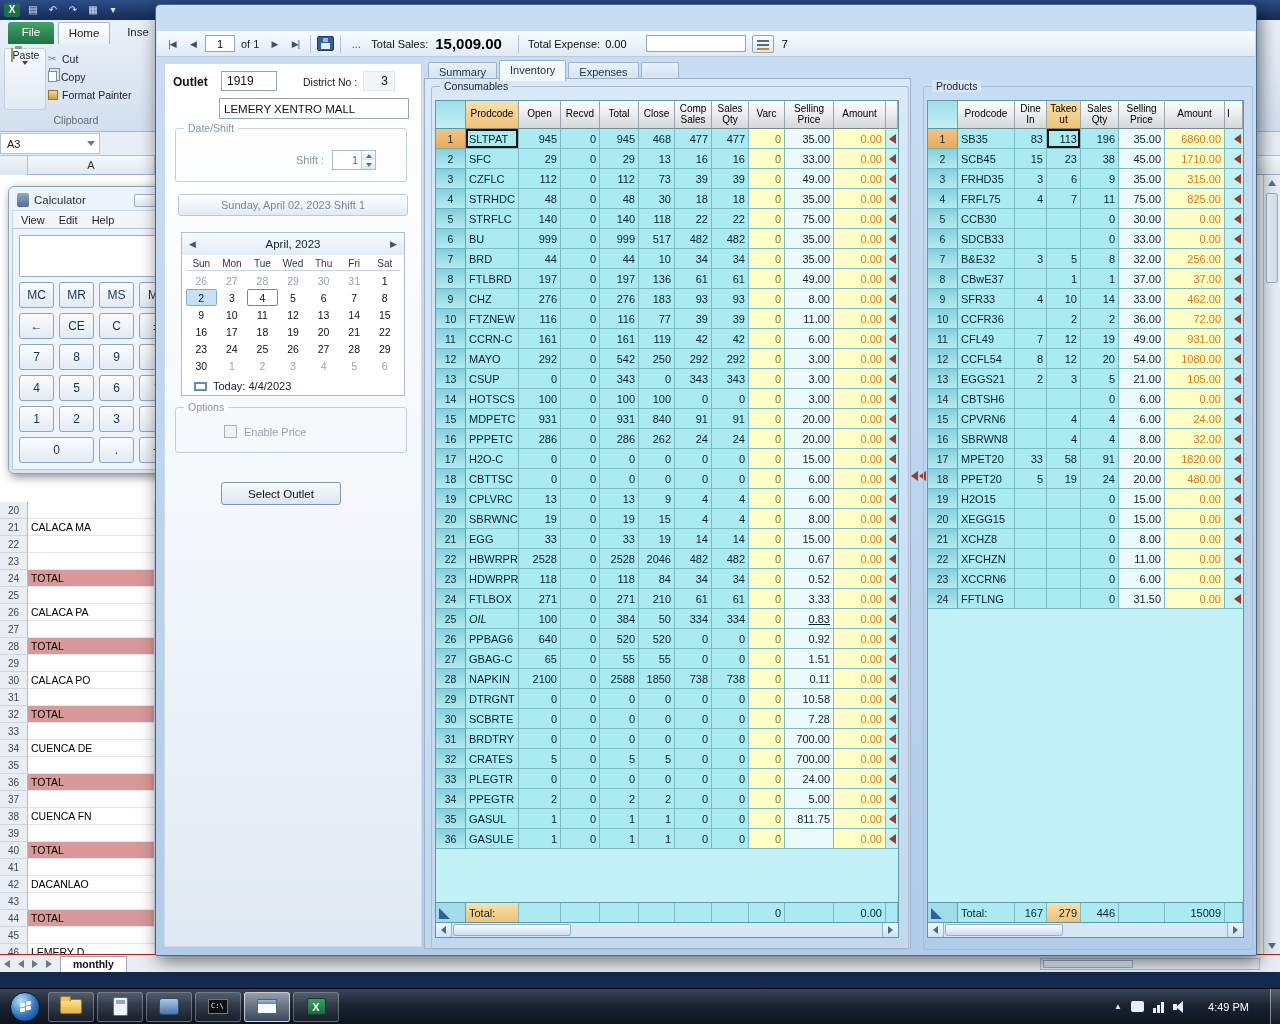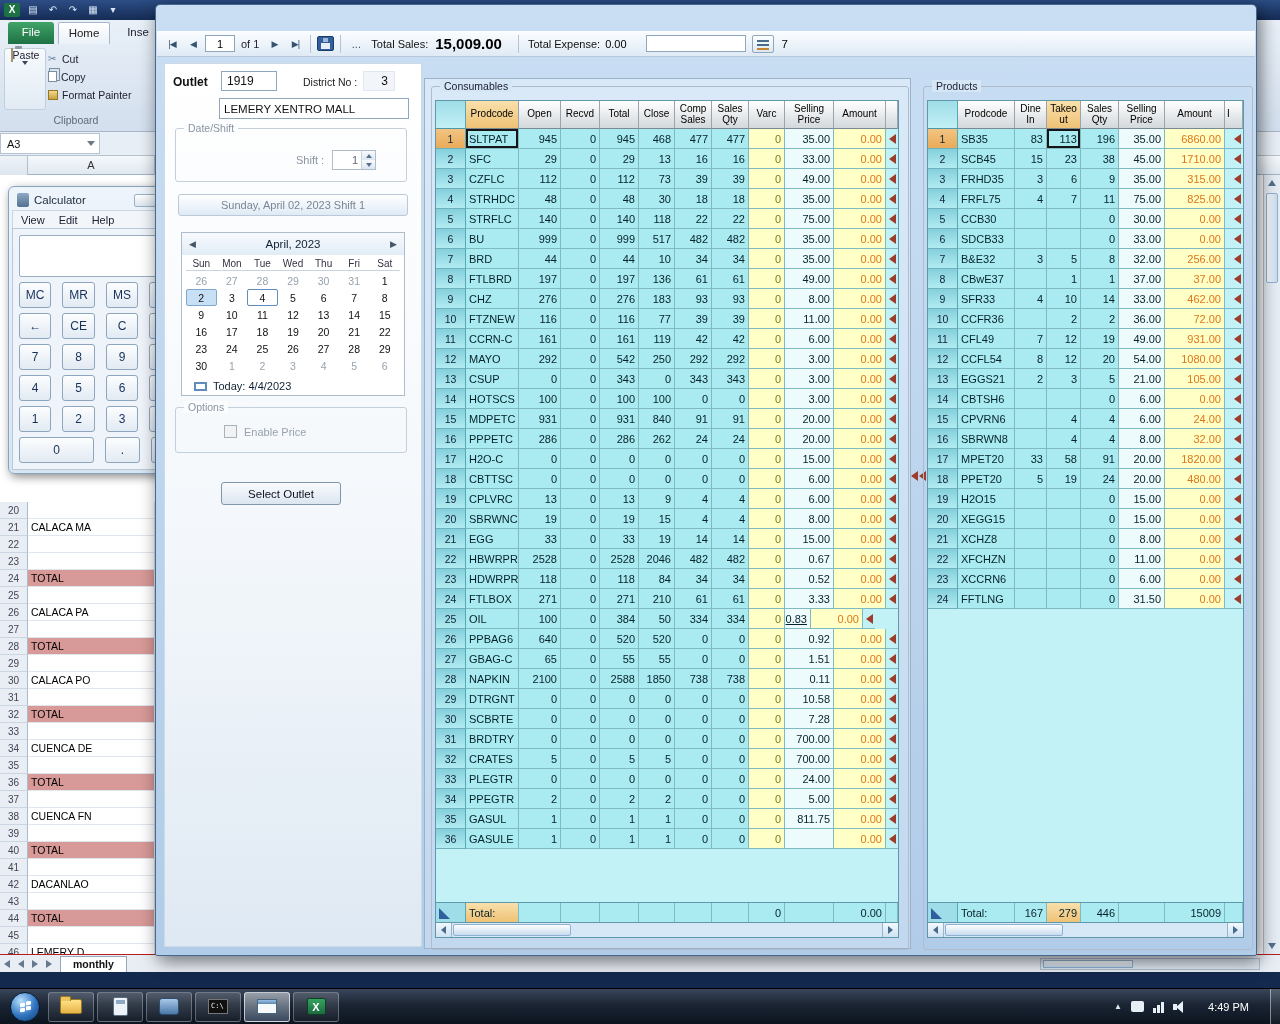--- a/index.html
+++ b/index.html
@@ -64,21 +64,21 @@
 .zoom-plus::after{content:'';position:absolute;left:3px;top:0;width:2px;height:8px;background:#5a6e84;}
 
 
 #calc{position:absolute;left:8px;top:186px;width:228px;z-index:10;background:linear-gradient(#eef4fb,#d8e5f2);border:1px solid #89a4bf;border-radius:6px;box-shadow:2px 3px 10px rgba(0,0,0,.45);padding:3px;}
 .calc-title{height:20px;display:flex;align-items:center;gap:5px;padding-left:5px;font-size:11.5px;color:#1a2a3a;}
 .calc-ico{width:12px;height:14px;background:linear-gradient(#8fa9c6,#51708f);border-radius:2px;}
 .calc-minbox{margin-left:auto;margin-right:70px;width:28px;height:13px;background:linear-gradient(#ffffff,#dde6ef);border:1px solid #9ab0c4;border-radius:2px;}
 .calc-menu{height:18px;display:flex;gap:14px;padding-left:8px;align-items:center;font-size:11px;color:#223;background:#f2f6fb;border:1px solid #c8d6e4;border-bottom:none;}
 .calc-body{background:#eff4fa;border:1px solid #b8c8d8;padding:6px;}
 .calc-display{height:42px;background:#fff;border:1px solid #98acc2;border-radius:2px;display:flex;align-items:flex-end;justify-content:flex-end;padding:4px 8px;font-size:20px;color:#123;}
-.ckrow{display:flex;gap:11px;margin-top:5px;}
+.ckrow{display:flex;gap:5px;margin-top:5px;}
 .ckey{width:35px;height:26px;background:linear-gradient(#fcfdfe,#e2eaf3);border:1px solid #8ea6bd;border-radius:3px;display:flex;align-items:center;justify-content:center;font-size:12px;color:#16305a;}
 .ckey.wide{width:75px;}
 
 
 #app{position:absolute;left:155px;top:4px;width:1102px;height:952px;z-index:20;}
 .frame{position:absolute;inset:0;background:linear-gradient(#c9def3,#b0cce9);border:1px solid #46688c;border-radius:5px 5px 2px 2px;box-shadow:3px 5px 18px rgba(0,0,0,.55);overflow:hidden;}
 .tbar{position:absolute;top:0;left:0;right:0;height:26px;display:flex;align-items:center;gap:6px;padding:0 8px;background:linear-gradient(#ddecfb,#b6cfe9);border-bottom:1px solid #8ba6c2;}
 .app-ico{width:14px;height:13px;background:linear-gradient(#a2c6ea,#5886b4);border:1px solid #2c4a68;border-radius:2px;}
 .app-title{font-size:12px;color:#0a1a2a;}
 .winbtns{margin-left:auto;display:flex;gap:1px;padding-top:1px;}
@@ -584,20 +584,26 @@
 
         <div class="grp" id="grp-opt">
           <span class="grp-lbl dim">Options</span>
           <span class="chk"></span>
           <span class="chk-lbl">Enable Price</span>
         </div>
 
         <div id="btn-outlet">Select Outlet</div>
       </div>
 
+      <div id="tabstrip">
+          <div class="tab">Summary</div>
+          <div class="tab on">Inventory</div>
+          <div class="tab">Expenses</div>
+          <div class="tab"></div>
+        </div>
       <div id="tabpage"></div>
 
       <div class="grpbox" id="grp-cons">
         <span class="grp-title">Consumables</span>
       </div>
       <div id="grid1" class="grid">
           <div class="g-head">
             <div class="g-corner" style="width: 30px;"></div>
             <div class="g-hcell selc" style="width: 53px;">Prodcode</div>
             <div class="g-hcell" style="width: 42px;">Open</div>
@@ -942,29 +948,29 @@
             <div class="g-cell n" style="width: 36px;">210</div>
             <div class="g-cell n" style="width: 37px;">61</div>
             <div class="g-cell n" style="width: 37px;">61</div>
             <div class="g-cell varc" style="width: 36px;">0</div>
             <div class="g-cell price" style="width: 49px;">3.33</div>
             <div class="g-cell amount" style="width: 52px;">0.00</div>
             <div class="sliver" style="width: 12px;"></div>
           </div>
           <div class="g-row">
             <div class="g-rh" style="width: 30px;">25</div>
-            <div class="g-cell pc" style="width: 53px;">OIL</div>
+            <div class="g-cell pc" style="width: 53px; font-style: italic;">OIL</div>
             <div class="g-cell n" style="width: 42px;">100</div>
             <div class="g-cell n" style="width: 39px;">0</div>
             <div class="g-cell n" style="width: 39px;">384</div>
             <div class="g-cell n" style="width: 36px;">50</div>
             <div class="g-cell n" style="width: 37px;">334</div>
             <div class="g-cell n" style="width: 37px;">334</div>
             <div class="g-cell varc" style="width: 36px;">0</div>
-            <div class="g-cell price" style="width: 26px; text-decoration: underline;">0.83</div>
+            <div class="g-cell price" style="width: 49px; text-decoration: underline;">0.83</div>
             <div class="g-cell amount" style="width: 52px;">0.00</div>
             <div class="sliver" style="width: 12px;"></div>
           </div>
           <div class="g-row">
             <div class="g-rh" style="width: 30px;">26</div>
             <div class="g-cell pc" style="width: 53px;">PPBAG6</div>
             <div class="g-cell n" style="width: 42px;">640</div>
             <div class="g-cell n" style="width: 39px;">0</div>
             <div class="g-cell n" style="width: 39px;">520</div>
             <div class="g-cell n" style="width: 36px;">520</div>

